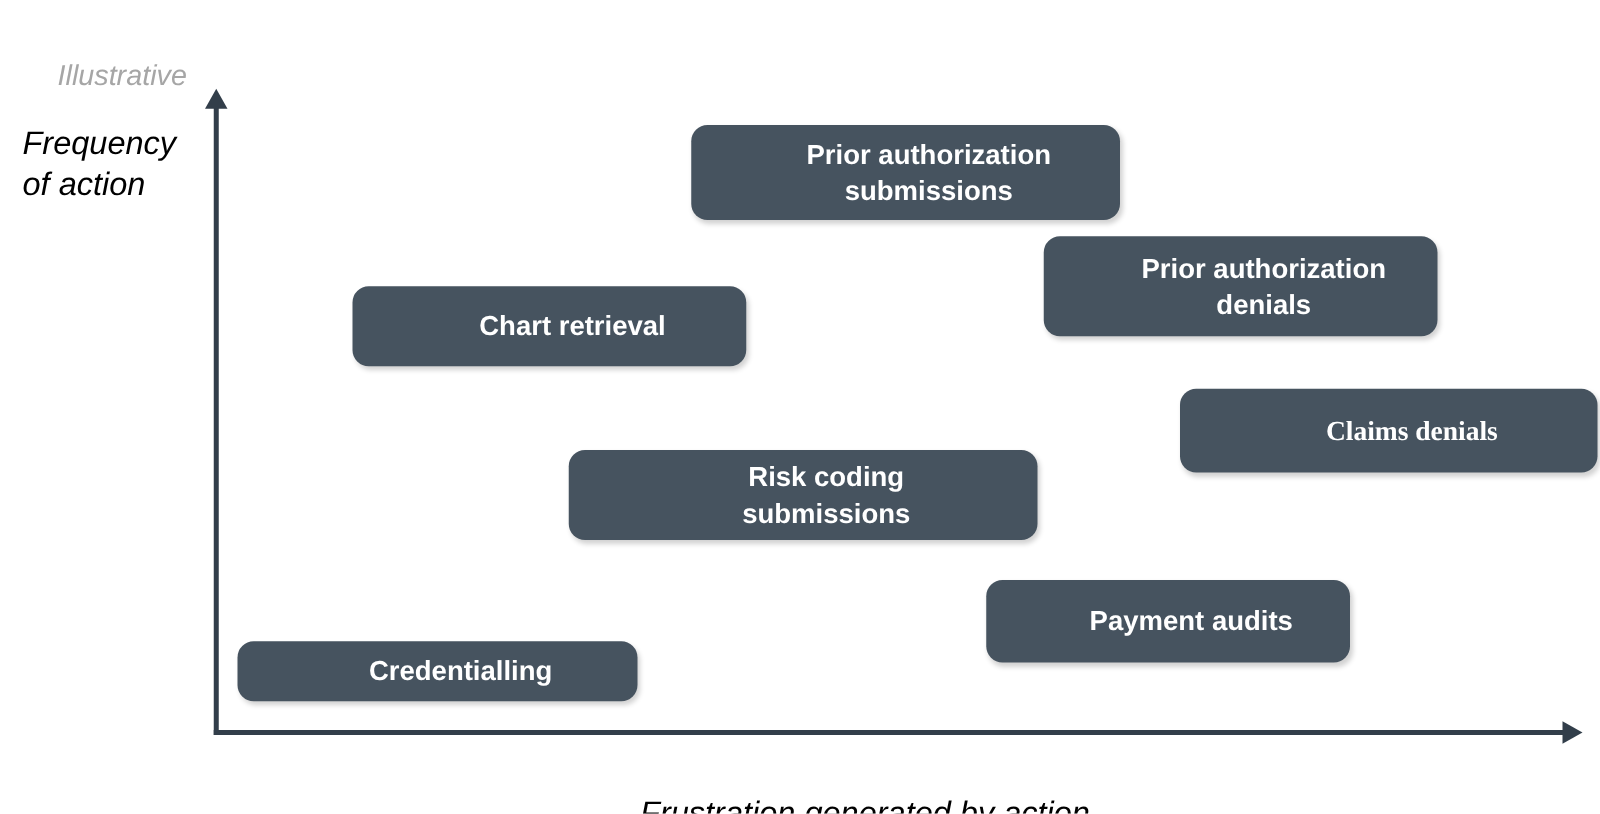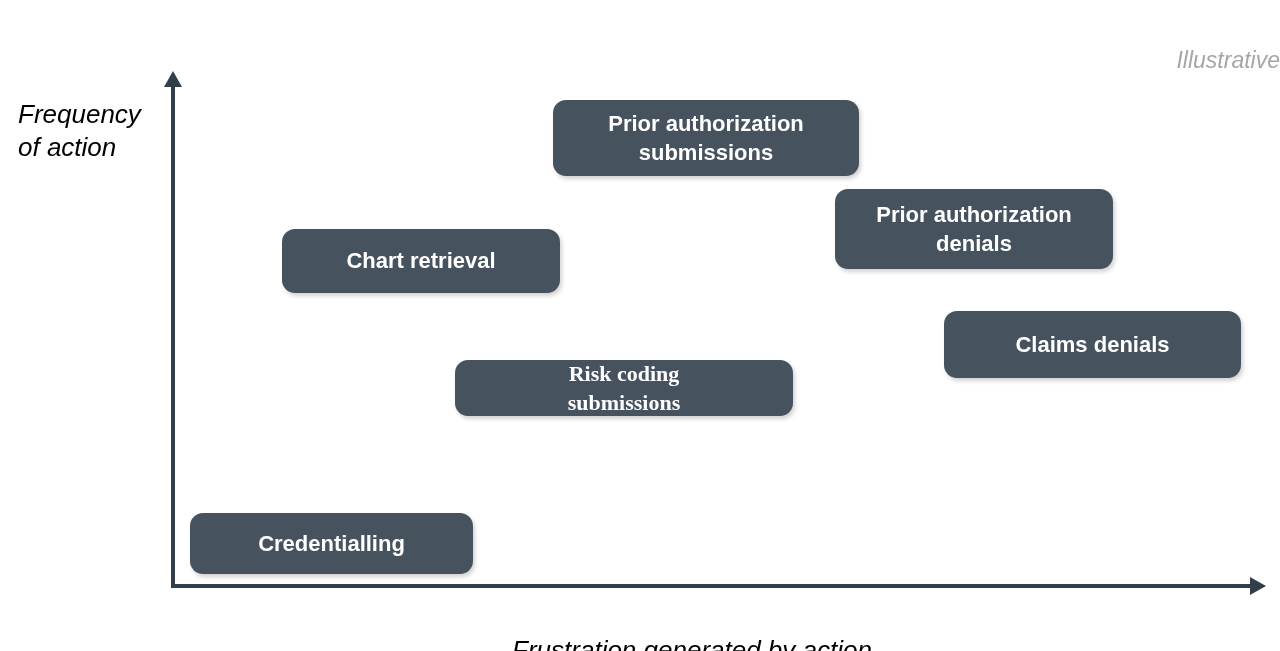--- a/index.html
+++ b/index.html
@@ -17,21 +17,21 @@
     text-align: center;
     font-size: 26px;
     font-weight: bold;
     color: #000000;
     letter-spacing: 0;
   }
   .chart-title .accent { color: #C00000; }
   .chart-subtitle {
     position: absolute;
     top: 47px; left: 46px; right: 0;
-    text-align: right;
+    text-align: left;
     font-size: 23px;
     font-style: italic;
     color: #A6A6A6;
   }
   .y-axis-label {
     position: absolute;
     left: 18px; top: 98px;
     font-size: 26px;
     font-style: italic;
     color: #000000;
@@ -85,20 +85,21 @@
     border-radius: 13px;
     display: flex;
     align-items: center;
     justify-content: center;
     text-align: center;
     font-weight: bold;
     font-size: 22px;
     line-height: 1.33;
     white-space: pre-line;
     box-shadow: 2px 3px 4px rgba(0,0,0,0.18);
+    padding-left: 37px;
   }
 </style>
 </head>
 <body>
 
 <div class="canvas">
 
 
   <div class="chart-subtitle">Illustrative</div>
 
@@ -109,21 +110,22 @@
   <div class="arrow-up"></div>
   <div class="axis-h"></div>
   <div class="arrow-right"></div>
 
   <div class="plot-area">
       <div class="action-box" style="left: 553px; top: 100px; width: 306px; height: 76px;">Prior authorization
 submissions</div>
       <div class="action-box" style="left: 835px; top: 189px; width: 278px; height: 80px;">Prior authorization
 denials</div>
       <div class="action-box" style="left: 264px; top: 229px; width: 278px; height: 64px; margin-left: 18px;">Chart retrieval</div>
-      <div class="action-box" style="left: 944px; top: 311px; width: 297px; height: 67px;">Claims denials</div>
-      <div class="action-box" style="left: 455px; top: 360px; width: 338px; height: 56px; font-family: Liberation Serif, serif;">Risk coding
+      <div class="action-box" style="left: 944px; top: 311px; width: 297px; height: 67px; font-family: Liberation Serif, serif;">Claims denials</div>
+      <div class="action-box" style="left: 455px; top: 360px; width: 338px; height: 72px;">Risk coding
 submissions</div>
-      <div class="action-box" style="left: 190px; top: 513px; width: 283px; height: 61px;">Credentialling</div>
+      <div class="action-box" style="left: 789px; top: 464px; width: 254px; height: 66px;">Payment audits</div>
+      <div class="action-box" style="left: 190px; top: 513px; width: 283px; height: 48px;">Credentialling</div>
     </div>
 
   <div class="x-axis-label">Frustration generated by action</div>
 
 </div>
 
 </body></html>

